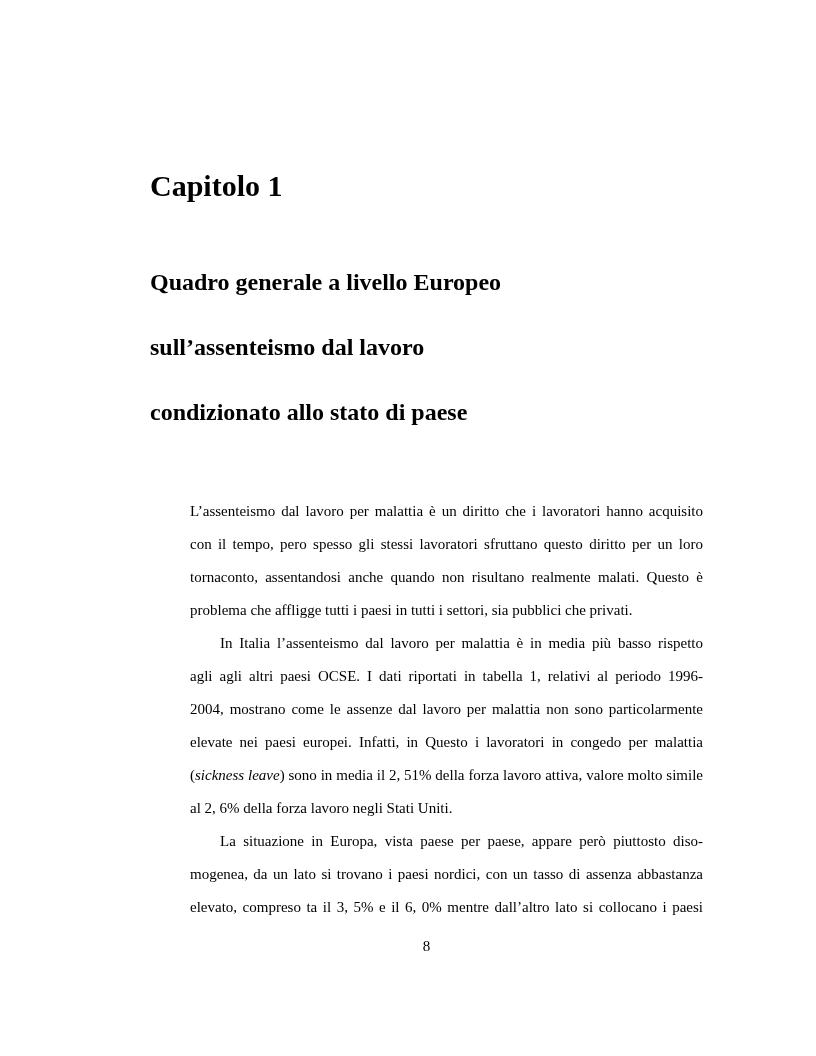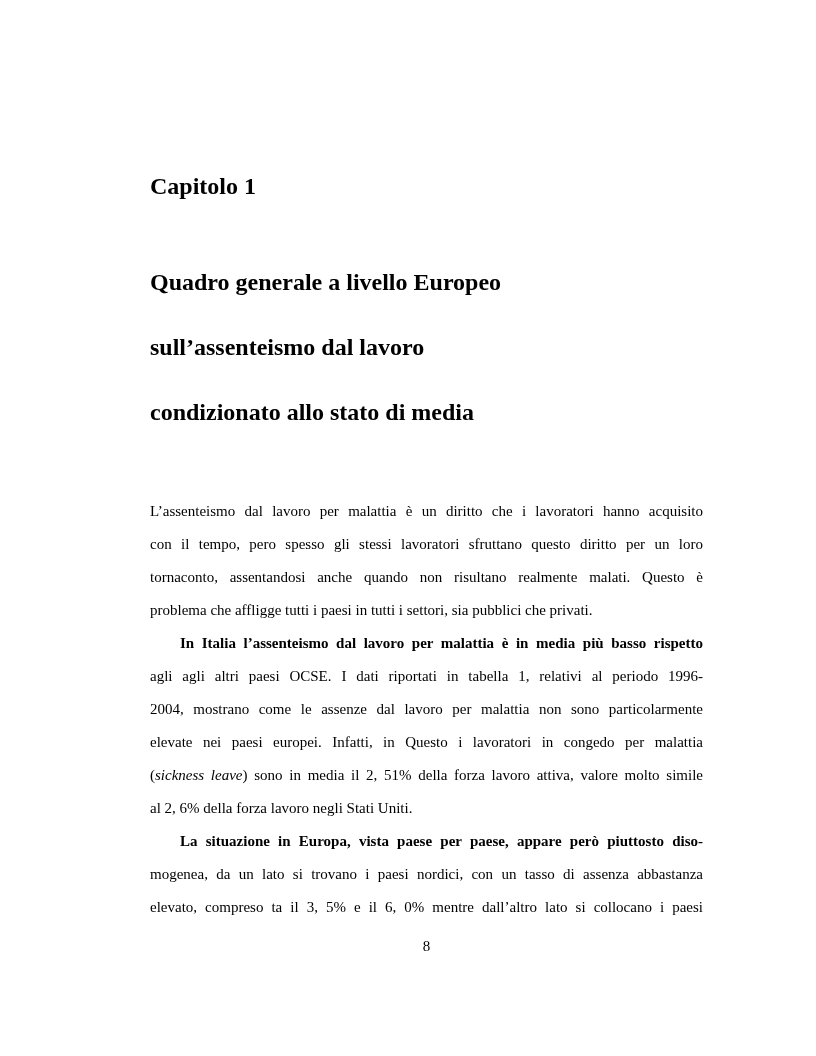--- a/index.html
+++ b/index.html
@@ -13,21 +13,21 @@
     height: 1056px;
     background: #ffffff;
     color: #000000;
     font-family: "Liberation Serif", "DejaVu Serif", serif;
     overflow: hidden;
   }
   .chapter-label {
     position: absolute;
     left: 150px;
     top: 168px;
-    font-size: 24px;
+    font-size: 30px;
     font-weight: bold;
     line-height: 36px;
     white-space: nowrap;
   }
   .chapter-title {
     position: absolute;
     left: 150px;
     top: 250px;
     font-size: 24px;
     font-weight: bold;
@@ -40,27 +40,27 @@
     position: absolute;
     left: 150px;
     top: 495px;
     width: 553px;
     font-size: 15px;
   }
   .line {
     line-height: 33px;
     text-align: justify;
     text-align-last: justify;
+    margin-left: 40px;
   }
   .line.last {
     text-align-last: left;
   }
   .line.indent {
     text-indent: 30px;
-    font-weight: bold;
   }
   .it {
     font-style: italic;
   }
   .page-number {
     position: absolute;
     left: 150px;
     top: 930px;
     width: 553px;
     text-align: center;
@@ -71,21 +71,21 @@
 </head>
 <body>
 
 <div class="page">
 
   <div class="chapter-label">Capitolo 1</div>
 
   <div class="chapter-title">
     <div class="title-line">Quadro generale a livello Europeo</div>
     <div class="title-line">sull’assenteismo dal lavoro</div>
-    <div class="title-line">condizionato allo stato di media</div>
+    <div class="title-line">condizionato allo stato di paese</div>
   </div>
 
   <div class="body-text" id="body-text">
       <div class="line">L’assenteismo dal lavoro per malattia è un diritto che i lavoratori hanno acquisito</div>
       <div class="line">con il tempo, pero spesso gli stessi lavoratori sfruttano questo diritto per un loro</div>
       <div class="line">tornaconto, assentandosi anche quando non risultano realmente malati. Questo è</div>
       <div class="line last">problema che affligge tutti i paesi in tutti i settori, sia pubblici che privati.</div>
       <div class="line indent">In Italia l’assenteismo dal lavoro per malattia è in media più basso rispetto</div>
       <div class="line">agli agli altri paesi OCSE. I dati riportati in tabella 1, relativi al periodo 1996-</div>
       <div class="line">2004, mostrano come le assenze dal lavoro per malattia non sono particolarmente</div>

